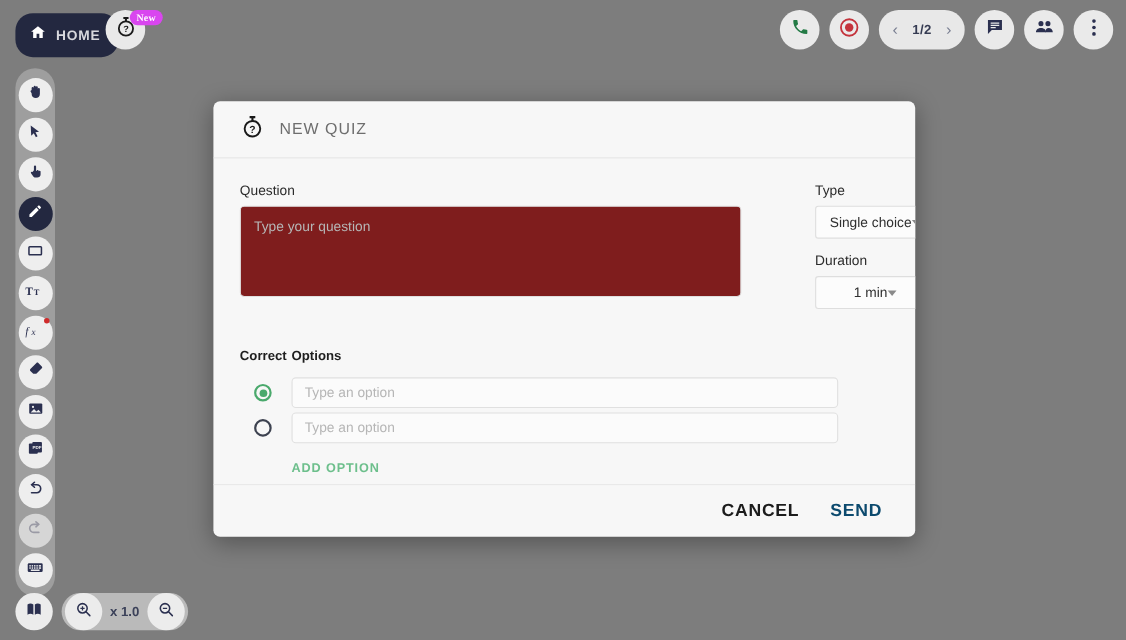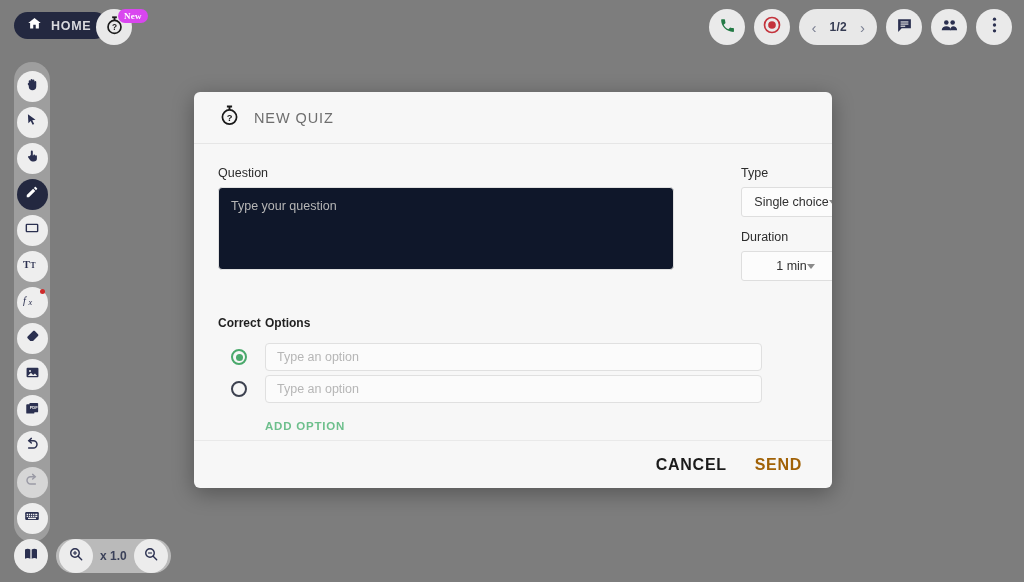--- a/index.html
+++ b/index.html
@@ -10,21 +10,21 @@
   }
   body { background: #7d7d7d; position: relative; }
 
   
   .topbar {
     position: absolute; top: 0; left: 0; width: 1024px; height: 55px;
     z-index: 5;
   }
   .home-pill {
     position: absolute; left: 14px; top: 12px;
-    height: 27px; padding: 0 17px 0 13px;
+    height: 40px; padding: 0 17px 0 13px;
     background: #232840; border-radius: 16px;
     display: flex; align-items: center; gap: 9px;
     cursor: pointer;
   }
   .home-pill .lbl {
     color: #d8d9de; font-size: 12.5px; font-weight: 700; letter-spacing: .7px;
   }
   .quiz-btn {
     position: absolute; left: 96px; top: 9px;
     width: 36px; height: 36px; border-radius: 50%;
@@ -121,21 +121,21 @@
   }
   .row-top { display: flex; gap: 17px; align-items: flex-start; }
   .col-question { width: 456px; }
   .col-side { width: 148px; margin-left: 50px; }
 
   .field-label {
     font-size: 12.5px; color: #2c2c2c; margin-bottom: 7px; display: block;
   }
   .question-box {
     width: 456px; height: 83px;
-    border: 1px solid #e0e0e0; border-radius: 4px; background: #0f172a;
+    border: 1px solid #e0e0e0; border-radius: 4px; background: #7f1d1d;
     padding: 11px 12px; font-size: 12.5px; color: #b6b6b6;
     font-family: "Liberation Sans", sans-serif; resize: none; outline: none;
   }
   .question-box::placeholder { color: #b6b6b6; }
 
   .select-box {
     width: 107px; height: 30px;
     border: 1px solid #dedede; border-radius: 3px; background: #fcfcfc;
     display: flex; align-items: center; justify-content: center;
     padding: 0 9px 0 11px; cursor: pointer; margin-bottom: 13px;
@@ -193,21 +193,21 @@
     border-top: 1px solid #e9e9e9;
     display: flex; align-items: center; justify-content: flex-end;
     gap: 24px; padding: 0 28px;
   }
   .btn-text {
     background: none; border: none; cursor: pointer;
     font-size: 16px; font-weight: 700; letter-spacing: .7px;
     font-family: "Liberation Sans", sans-serif; padding: 4px 2px;
   }
   .btn-cancel { color: #1c1c1c; }
-  .btn-send { color: #a16207; }
+  .btn-send { color: #0c4a6e; }
 </style>
 </head>
 <body>
 
 <div class="topbar">
 
   <div class="home-pill">
     <span>
       <svg width="15" height="15" viewBox="0 0 24 24" fill="#ffffff">
         <path d="M12 3L2 11h3v9h5v-6h4v6h5v-9h3z"></path>

